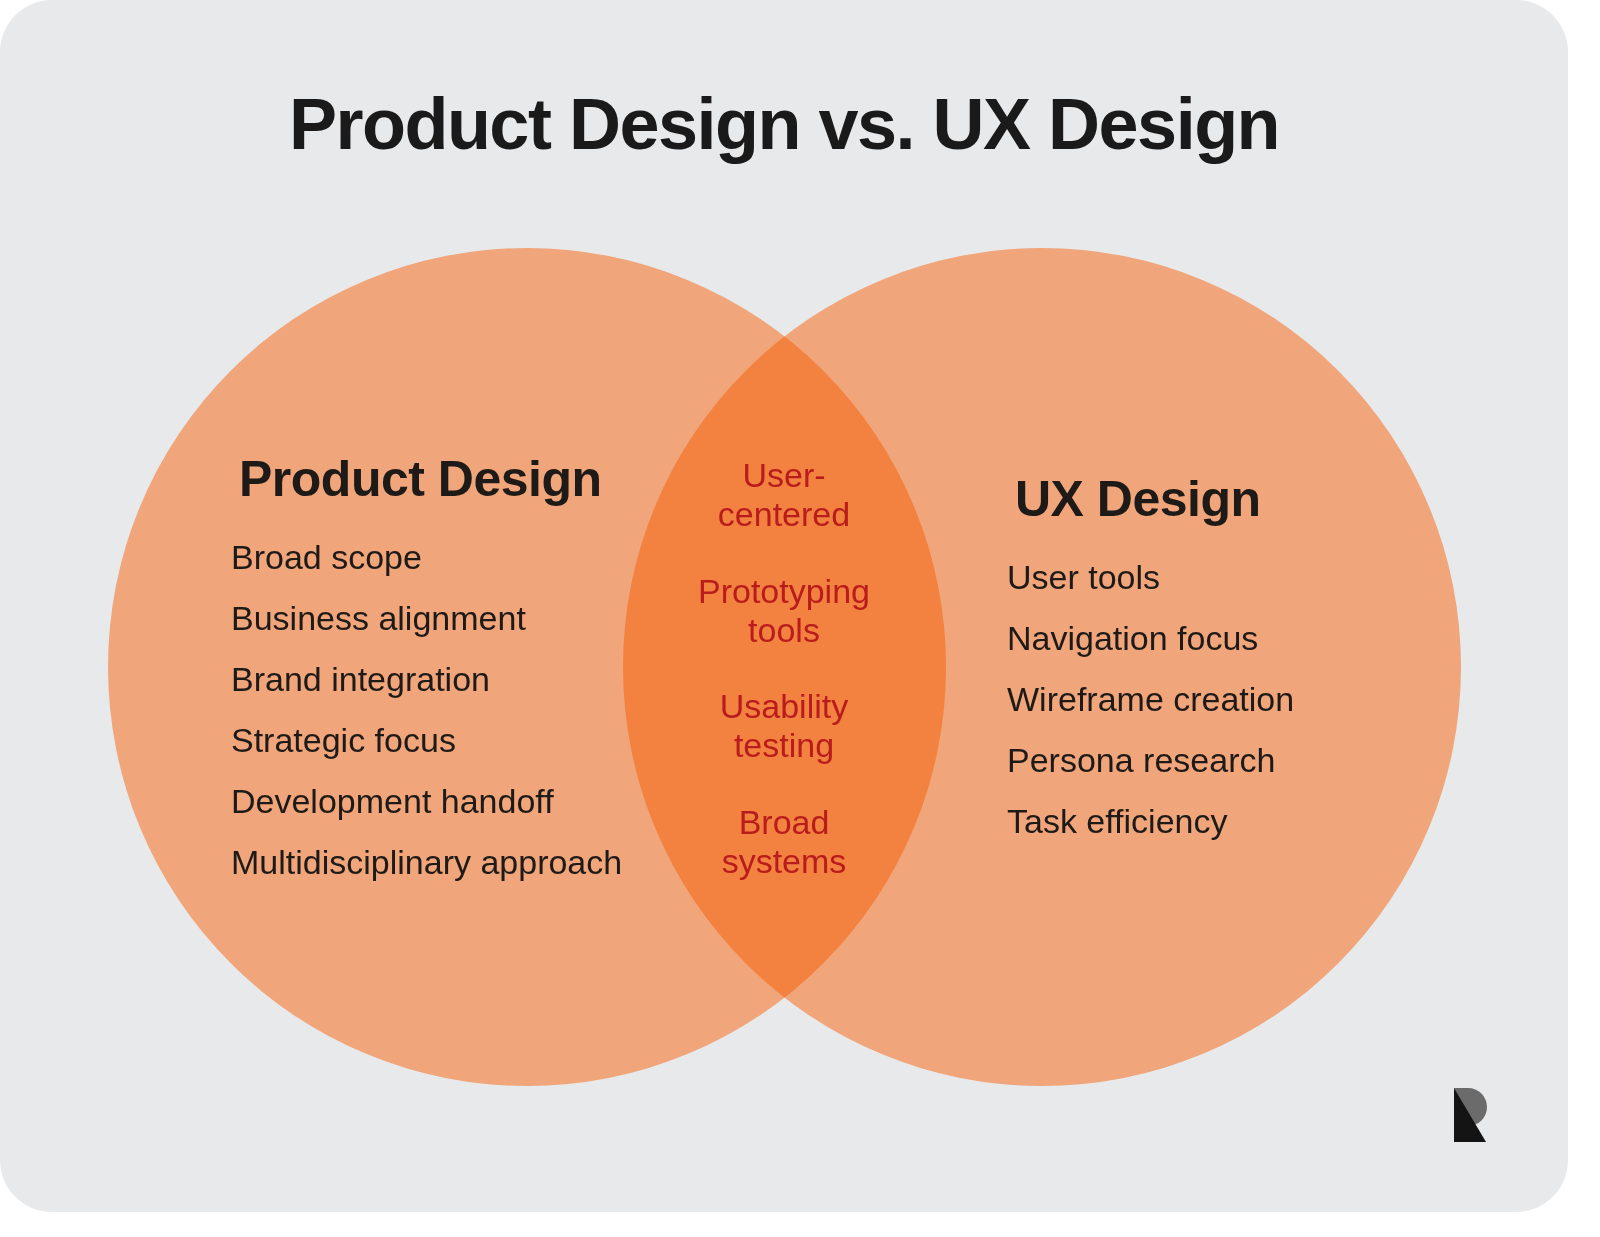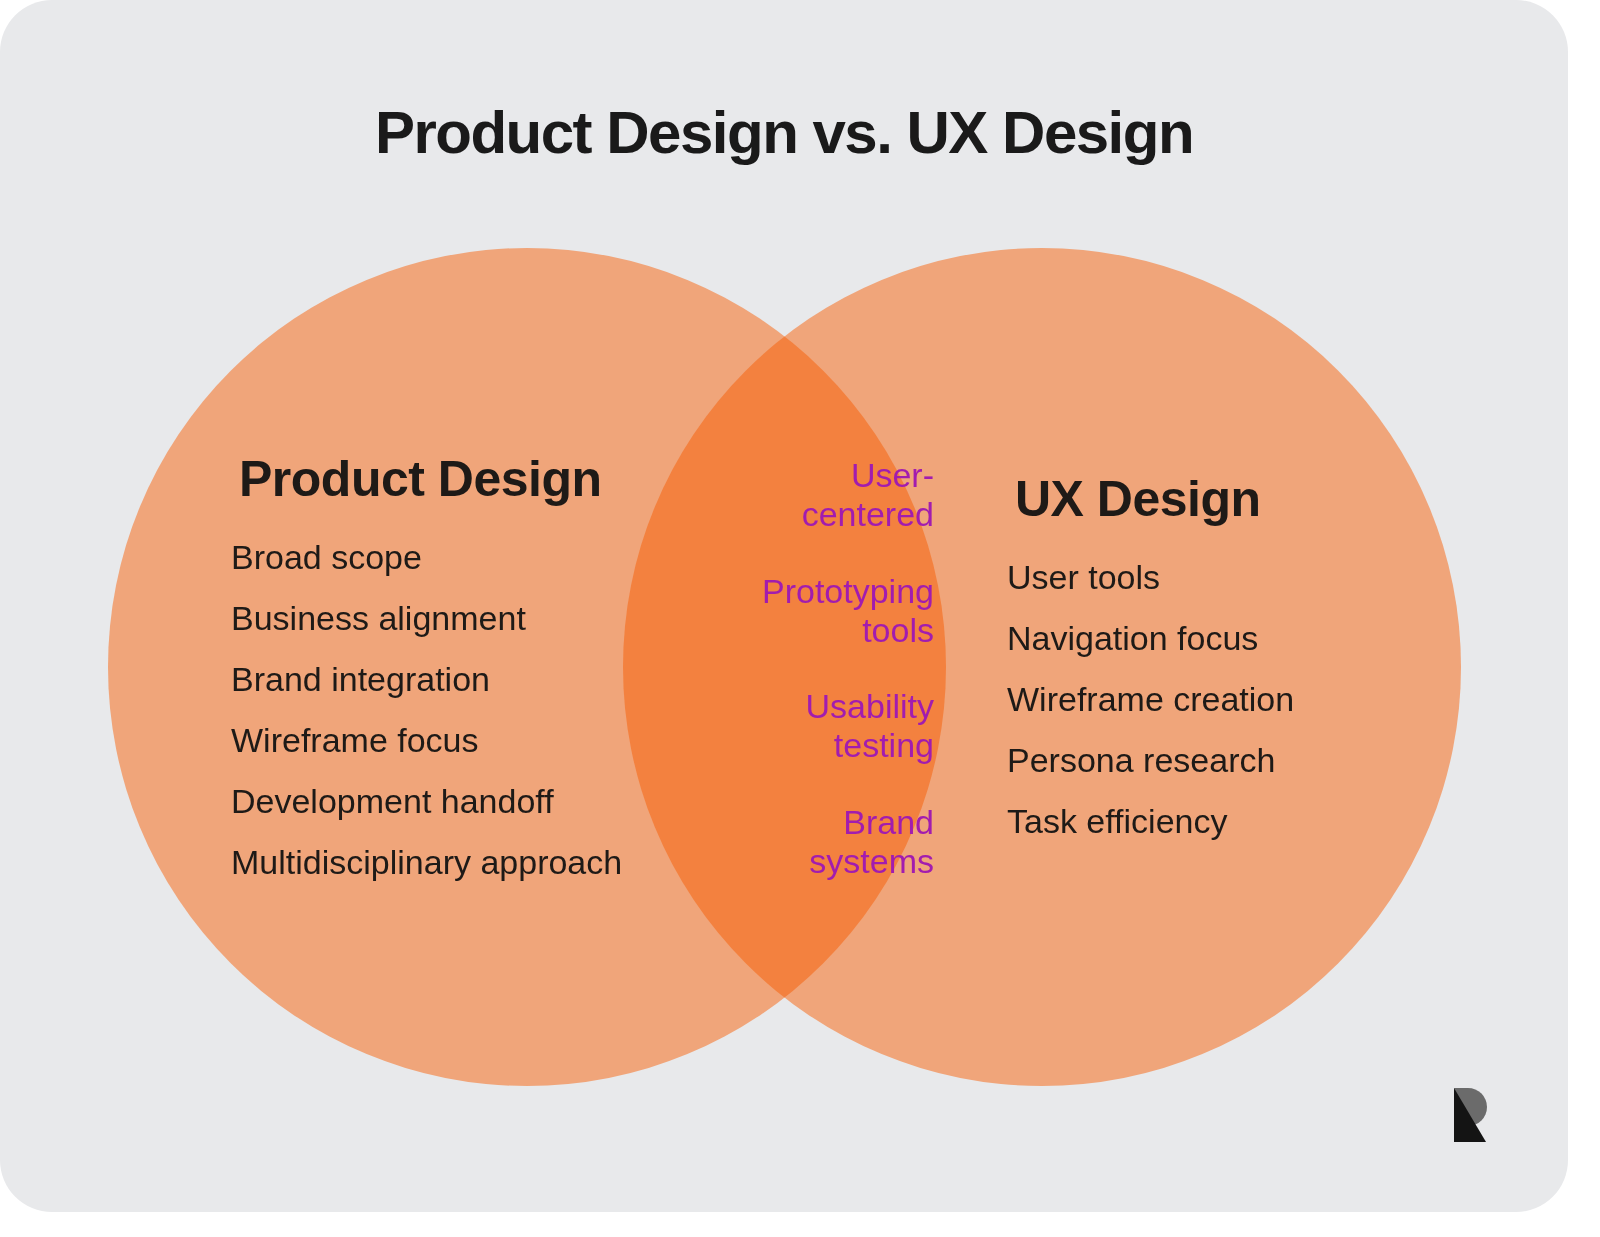--- a/index.html
+++ b/index.html
@@ -1,25 +1,25 @@
 <!DOCTYPE html>
 <html><head>
 <meta charset="utf-8">
 <style>
   html,body{margin:0;padding:0;background:#ffffff;}
   body{width:1600px;height:1237px;position:relative;overflow:hidden;font-family:"Liberation Sans",sans-serif;}
   .card{position:absolute;left:0;top:0;width:1568px;height:1212px;background:#e8e9eb;border-radius:52px;overflow:hidden;}
-  .title{position:absolute;left:0;width:1568px;top:100px;text-align:center;font-size:60px;font-weight:700;color:#1a1a1a;letter-spacing:-1.5px;line-height:1.1;}
+  .title{position:absolute;left:0;width:1568px;top:85px;text-align:center;font-size:72px;font-weight:700;color:#1a1a1a;letter-spacing:-1.5px;line-height:1.1;}
   svg.venn{position:absolute;left:0;top:0;}
   .col{position:absolute;color:#1e1a17;}
   .col h2{margin:0 0 20px 8px;font-size:50px;font-weight:700;letter-spacing:-0.5px;line-height:1.1;}
   .col .item{font-size:34px;line-height:61px;height:61px;white-space:nowrap;}
   .left{left:231px;top:452px;}
   .right{left:1007px;top:472px;}
-  .mid{position:absolute;left:634px;width:300px;text-align:right;color:#a21caf;font-size:34px;line-height:39px;}
+  .mid{position:absolute;left:634px;width:300px;text-align:center;color:#b91c1c;font-size:34px;line-height:39px;}
   .logo{position:absolute;left:1454px;top:1088px;}
 </style>
 </head>
 <body>
 
 <div class="card">
   <svg class="venn" width="1568" height="1212">
     <defs>
       <clipPath id="clipL">
           <circle cx="527" cy="667" r="419"></circle>
@@ -30,39 +30,39 @@
     <circle cx="1042" cy="667" r="419" fill="#f3813f" clip-path="url(#clipL)"></circle>
   </svg>
 
   <div class="title">Product Design vs. UX Design</div>
 
   <div class="col left">
     <h2>Product Design</h2>
     <div class="item">Broad scope</div>
     <div class="item">Business alignment</div>
     <div class="item">Brand integration</div>
-    <div class="item">Wireframe focus</div>
+    <div class="item">Strategic focus</div>
     <div class="item">Development handoff</div>
     <div class="item">Multidisciplinary approach</div>
   </div>
 
   <div class="mid" style="top:456px;">
     <div>User-</div>
     <div>centered</div>
   </div>
   <div class="mid" style="top:572px;">
     <div>Prototyping</div>
     <div>tools</div>
   </div>
   <div class="mid" style="top:687px;">
     <div>Usability</div>
     <div>testing</div>
   </div>
   <div class="mid" style="top:803px;">
-    <div>Brand</div>
+    <div>Broad</div>
     <div>systems</div>
   </div>
 
   <div class="col right">
     <h2>UX Design</h2>
     <div class="item">User tools</div>
     <div class="item">Navigation focus</div>
     <div class="item">Wireframe creation</div>
     <div class="item">Persona research</div>
     <div class="item">Task efficiency</div>

